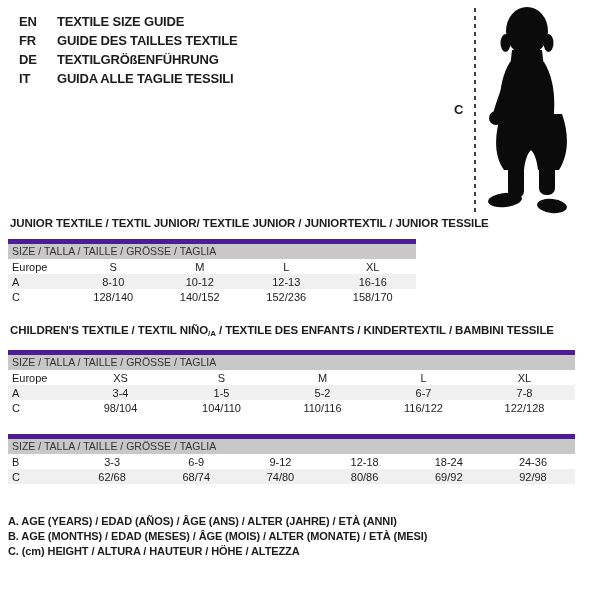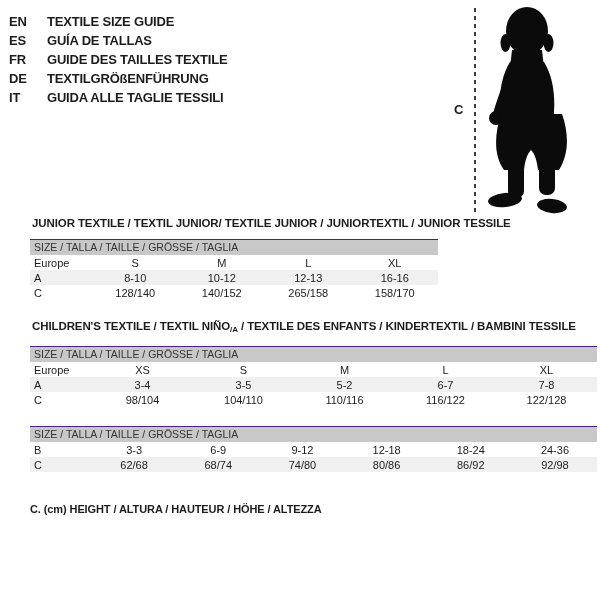--- a/index.html
+++ b/index.html
@@ -7,68 +7,64 @@
     width: 600px; height: 600px;
     background: #ffffff;
     font-family: "Liberation Sans", sans-serif;
     color: #1c1c1c;
     position: relative;
     overflow: hidden;
   }
   .page { position: absolute; inset: 0; }
 
   
-  .lang-list { position: absolute; top: 12px; left: 9px; margin: 0; padding: 0; list-style: none; }
+  .lang-list { position: absolute; top: 12px; left: 19px; margin: 0; padding: 0; list-style: none; }
   .lang-list li { display: flex; height: 19px; align-items: center; font-weight: 700; font-size: 13px; letter-spacing: -0.2px; }
   .lang-code { width: 38px; }
 
   
   .figure { position: absolute; top: 0; left: 440px; width: 160px; height: 220px; }
   .measure-line {
     position: absolute; left: 34px; top: 8px; width: 2px; height: 204px;
     background-image: repeating-linear-gradient(to bottom, #3c3c3c 0px, #3c3c3c 4px, transparent 4px, transparent 8px);
   }
   .measure-label { position: absolute; left: 14px; top: 102px; font-weight: 700; font-size: 13px; }
   .silhouette { position: absolute; left: 44px; top: 4px; width: 94px; height: 210px; }
 
   
-  .sections { position: absolute; top: 216px; left: 30px; width: 567px; }
+  .sections { position: absolute; top: 216px; left: 8px; width: 567px; }
   .size-section { margin-bottom: 19px; }
   .section-title { margin: 0 0 9px 2px; font-size: 11.5px; font-weight: 700; letter-spacing: -0.1px; line-height: 14px; }
   .section-title .sub { font-size: 8px; vertical-align: -2px; }
 
   .size-table { width: 100%; font-size: 11px; }
   .size-table.narrow { width: 408px; }
   .table-header {
     height: 15px; line-height: 15px;
-    background: #c8c8c8; border-top: 1px solid #4c1d95;
+    background: #c8c8c8; border-top: 5px solid #4c1d95;
     padding-left: 4px; font-size: 10.5px; color: #333333;
   }
   .table-row { display: flex; height: 15px; align-items: center; }
   .table-row.shaded { background: #f0f0f0; }
   .cell-label { width: 58px; padding-left: 4px; }
   .cell-value { flex: 1; text-align: center; }
 
   
   .footnotes { margin-top: 30px; }
   .footnote-line { font-weight: 700; font-size: 11px; line-height: 15px; letter-spacing: -0.1px; }
 </style>
 </head>
 <body>
 
 <div class="page">
 
   <ul class="lang-list">
     <li>
       <span class="lang-code">EN</span>
       <span>TEXTILE SIZE GUIDE</span>
-    </li>
-    <li>
-      <span class="lang-code">ES</span>
-      <span>GUÍA DE TALLAS</span>
     </li>
     <li>
       <span class="lang-code">FR</span>
       <span>GUIDE DES TAILLES TEXTILE</span>
     </li>
     <li>
       <span class="lang-code">DE</span>
       <span>TEXTILGRÖßENFÜHRUNG</span>
     </li>
     <li>
@@ -118,21 +114,21 @@
             <div class="cell-label">A</div>
             <div class="cell-value">8-10</div>
             <div class="cell-value">10-12</div>
             <div class="cell-value">12-13</div>
             <div class="cell-value">16-16</div>
           </div>
           <div class="table-row">
             <div class="cell-label">C</div>
             <div class="cell-value">128/140</div>
             <div class="cell-value">140/152</div>
-            <div class="cell-value">265/158</div>
+            <div class="cell-value">152/236</div>
             <div class="cell-value">158/170</div>
           </div>
         </div>
   </section>
 
   <section class="size-section">
     <h2 class="section-title">
           <div><span>CHILDREN'S TEXTILE / TEXTIL NIÑO</span><span class="sub">/A</span><span> / TEXTILE DES ENFANTS / KINDERTEXTIL / BAMBINI TESSILE</span></div>
         </h2>
     <div class="size-table">
@@ -141,21 +137,21 @@
             <div class="cell-label">Europe</div>
             <div class="cell-value">XS</div>
             <div class="cell-value">S</div>
             <div class="cell-value">M</div>
             <div class="cell-value">L</div>
             <div class="cell-value">XL</div>
           </div>
           <div class="table-row shaded">
             <div class="cell-label">A</div>
             <div class="cell-value">3-4</div>
-            <div class="cell-value">3-5</div>
+            <div class="cell-value">1-5</div>
             <div class="cell-value">5-2</div>
             <div class="cell-value">6-7</div>
             <div class="cell-value">7-8</div>
           </div>
           <div class="table-row">
             <div class="cell-label">C</div>
             <div class="cell-value">98/104</div>
             <div class="cell-value">104/110</div>
             <div class="cell-value">110/116</div>
             <div class="cell-value">116/122</div>
@@ -175,23 +171,25 @@
             <div class="cell-value">12-18</div>
             <div class="cell-value">18-24</div>
             <div class="cell-value">24-36</div>
           </div>
           <div class="table-row shaded">
             <div class="cell-label">C</div>
             <div class="cell-value">62/68</div>
             <div class="cell-value">68/74</div>
             <div class="cell-value">74/80</div>
             <div class="cell-value">80/86</div>
-            <div class="cell-value">86/92</div>
+            <div class="cell-value">69/92</div>
             <div class="cell-value">92/98</div>
           </div>
         </div>
   </section>
 <div class="footnotes">
+        <div class="footnote-line">A. AGE (YEARS) / EDAD (AÑOS) / ÂGE (ANS) / ALTER (JAHRE) / ETÀ (ANNI)</div>
+        <div class="footnote-line">B. AGE (MONTHS) / EDAD (MESES) / ÂGE (MOIS) / ALTER (MONATE) / ETÀ (MESI)</div>
         <div class="footnote-line">C. (cm) HEIGHT / ALTURA / HAUTEUR / HÖHE / ALTEZZA</div>
       </div>
     </div>
 
 </div>
 
 </body></html>

